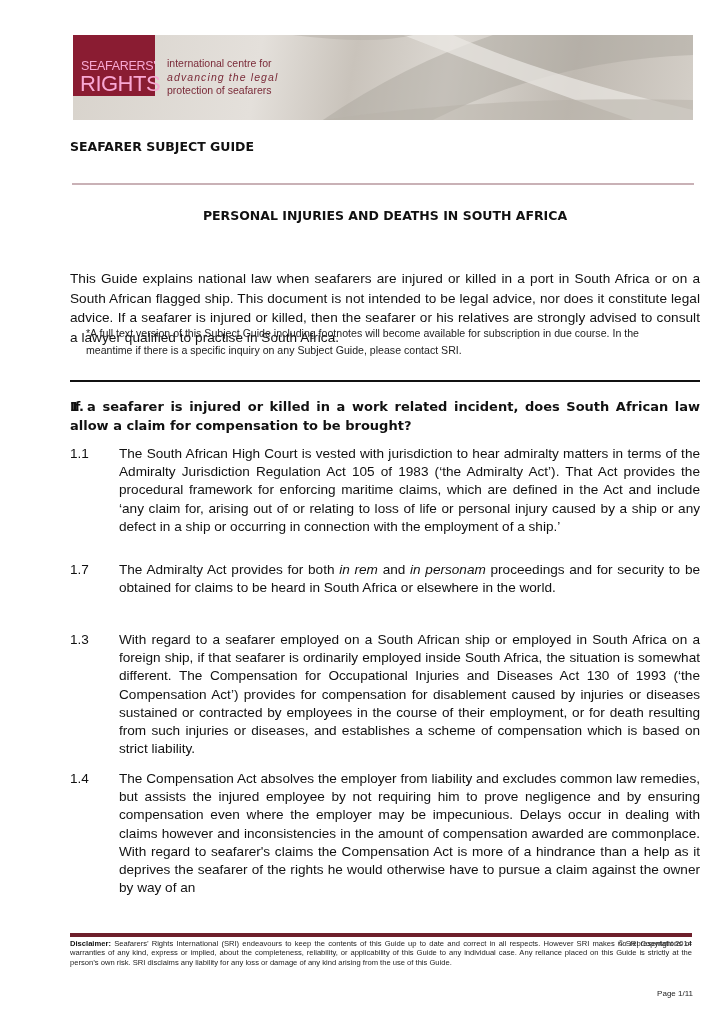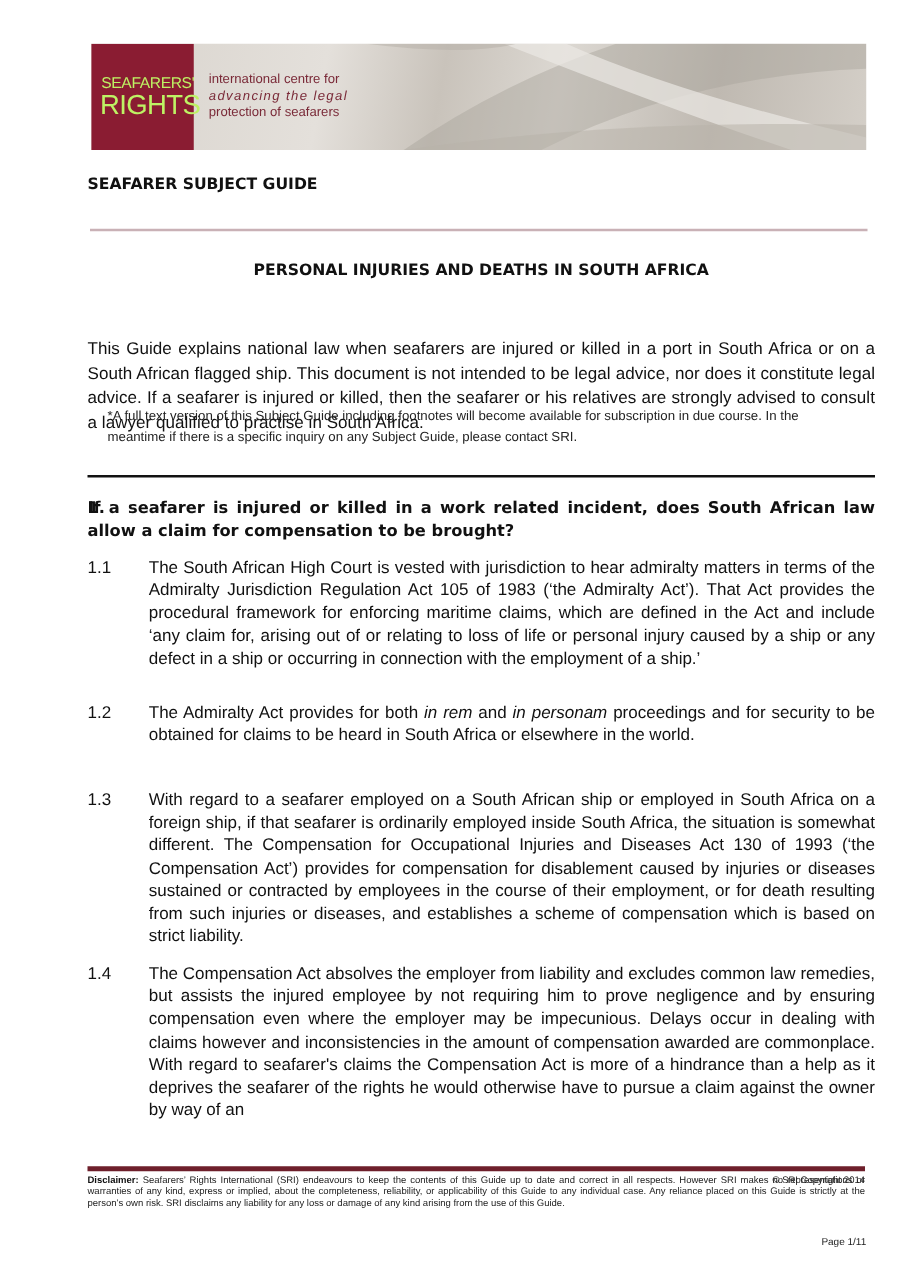--- a/index.html
+++ b/index.html
@@ -2,22 +2,22 @@
 <html><head>
   <meta charset="utf-8">
   <style>
     html, body { margin: 0; padding: 0; background: #ffffff; }
     body { width: 723px; height: 1024px; position: relative; overflow: hidden;
            font-family: "DejaVu Sans", sans-serif; color: #111; }
     .banner { position: absolute; left: 73px; top: 35px; width: 620px; height: 85px;
               background: linear-gradient(100deg, #d8d3cc 0%, #e4e0db 30%, #c9c3bb 45%, #dcd8d2 60%, #bfb9b1 80%, #d4cfc8 100%);
               overflow: hidden; }
     .banner svg.swoosh { position: absolute; left: 0; top: 0; width: 620px; height: 85px; }
-    .logo-box { position: absolute; left: 0; top: 0; width: 82px; height: 85px; background: #8a1c32;
-                color: #bef264; font-family: "Liberation Sans", sans-serif; text-align: center; }
+    .logo-box { position: absolute; left: 0; top: 0; width: 82px; height: 61px; background: #8a1c32;
+                color: #f9a8d4; font-family: "Liberation Sans", sans-serif; text-align: center; }
     .logo-line1 { position: absolute; left: 8px; top: 24px; font-size: 12.5px; letter-spacing: -0.3px; }
     .logo-line2 { position: absolute; left: 7px; top: 36px; font-size: 22px; letter-spacing: -0.5px; }
     .tagline { position: absolute; left: 94px; top: 22px; color: #7a2a38;
                font-family: "Liberation Sans", sans-serif; font-size: 10.5px; line-height: 13.5px; }
     .tagline .spaced { letter-spacing: 1.1px; font-style: italic; }
 
     .subject-guide { position: absolute; left: 70px; top: 139px; font-weight: bold; font-size: 12.5px; }
     .rule-pink { position: absolute; left: 72px; top: 183px; width: 622px; height: 2px; background: #c9b1b6; }
     .doc-title { position: absolute; left: 70px; width: 630px; top: 208px; text-align: center;
                  font-weight: bold; font-size: 12.5px; }
@@ -83,21 +83,21 @@
   <span class="num">1.</span>
   <span class="txt">If a seafarer is injured or killed in a work related incident, does South African law allow a claim for compensation to be brought?</span>
 </div>
 
 <div class="para p11">
   <span class="num">1.1</span>
   <span class="txt">The South African High Court is vested with jurisdiction to hear admiralty matters in terms of the Admiralty Jurisdiction Regulation Act 105 of 1983 (‘the Admiralty Act’). That Act provides the procedural framework for enforcing maritime claims, which are defined in the Act and include ‘any claim for, arising out of or relating to loss of life or personal injury caused by a ship or any defect in a ship or occurring in connection with the employment of a ship.’</span>
 </div>
 
 <div class="para p12">
-  <span class="num">1.2</span>
+  <span class="num">1.7</span>
   <span class="txt"><span>The Admiralty Act provides for both </span><i>in rem</i><span> and </span><i>in personam</i><span> proceedings and for security to be obtained for claims to be heard in South Africa or elsewhere in the world.</span></span>
 </div>
 
 <div class="para p13">
   <span class="num">1.3</span>
   <span class="txt">With regard to a seafarer employed on a South African ship or employed in South Africa on a foreign ship, if that seafarer is ordinarily employed inside South Africa, the situation is somewhat different. The Compensation for Occupational Injuries and Diseases Act 130 of 1993 (‘the Compensation Act’) provides for compensation for disablement caused by injuries or diseases sustained or contracted by employees in the course of their employment, or for death resulting from such injuries or diseases, and establishes a scheme of compensation which is based on strict liability.</span>
 </div>
 
 <div class="para p14">
   <span class="num">1.4</span>

